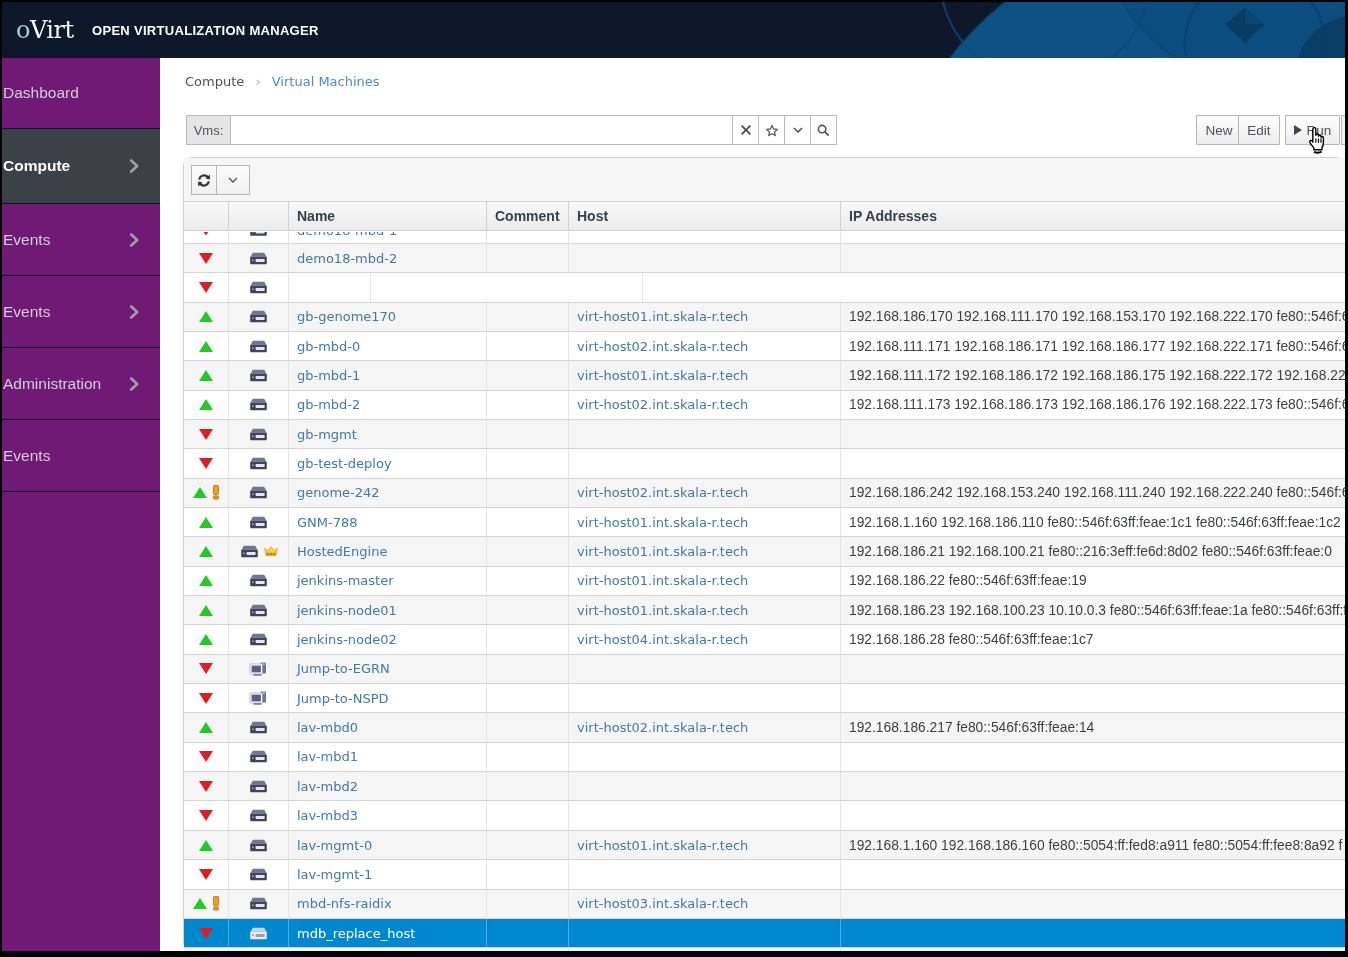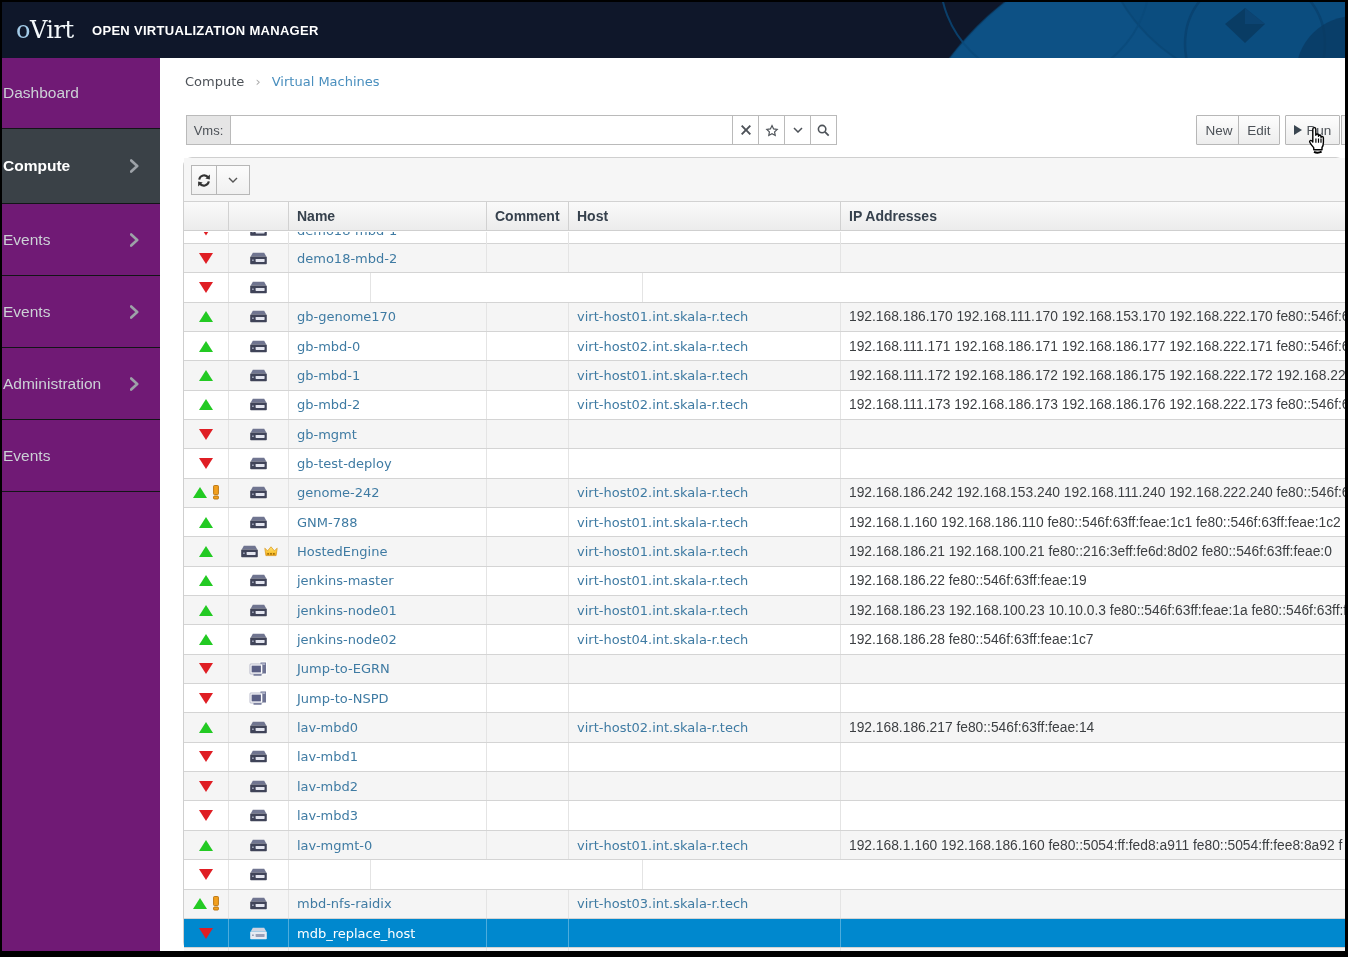--- a/index.html
+++ b/index.html
@@ -712,20 +712,23 @@
               <div class="tri-down"></div>
             </div>
             <div class="c c-icon col-icon">
   <svg width="19" height="13" viewBox="0 0 19 13">
     <polygon points="3.8,0.8 15.2,0.8 17.3,4.6 1.7,4.6" fill="#707590"></polygon>
     <rect x="1.2" y="4.6" width="16.6" height="7.6" rx="0.8" fill="#404459"></rect>
     <rect x="6.6" y="6.9" width="9" height="3" rx="0.6" fill="#e4e6f0"></rect>
     <rect x="3" y="7.5" width="1.8" height="1.5" fill="#9ba0b5"></rect>
   </svg>
             </div>
+            <div class="c col-name">
+              <a class="name-link">lav-mgmt-1</a>
+            </div>
             <div class="c col-comment"></div>
             <div class="c col-host"></div>
             <div class="c c-ip col-ip"></div>
           </div>
           <div class="vrow zebra">
             <div class="c c-status col-status">
               <div class="tri-up"></div>
   <svg width="8" height="15" viewBox="0 0 8 15.5" class="warn-badge">
     <rect x="1.5" y="0.5" width="5" height="9.4" rx="0.9" fill="#f3a01d" stroke="#b36d05" stroke-width="0.9"></rect>
     <rect x="1.5" y="11.4" width="5" height="3.1" rx="0.8" fill="#f3a01d" stroke="#b36d05" stroke-width="0.9"></rect>

